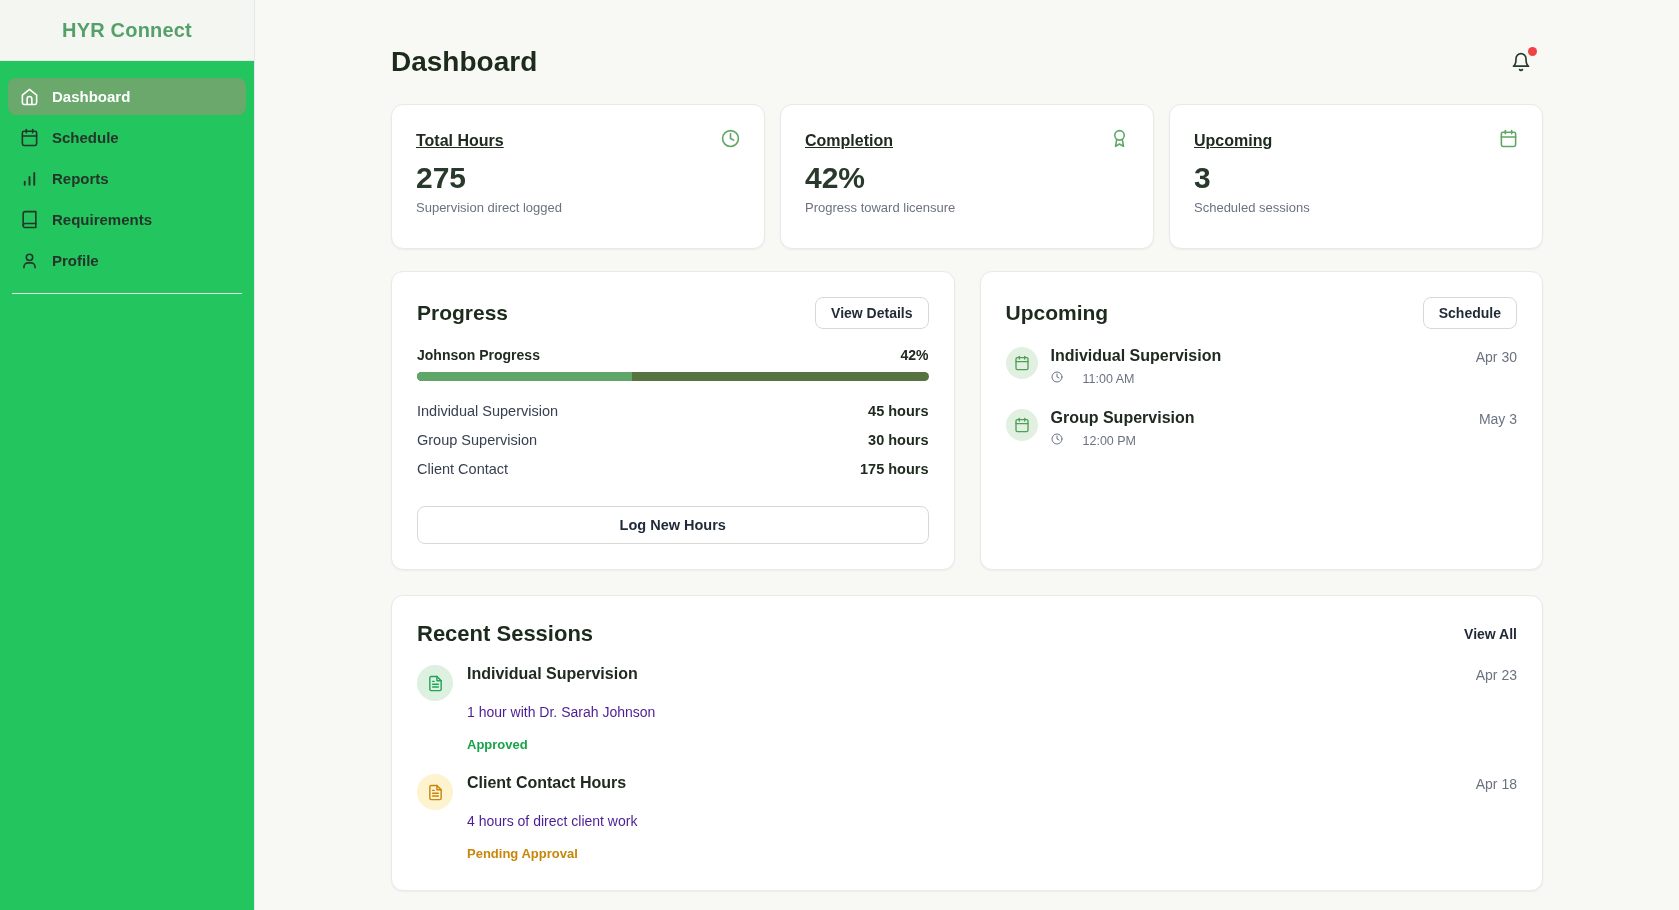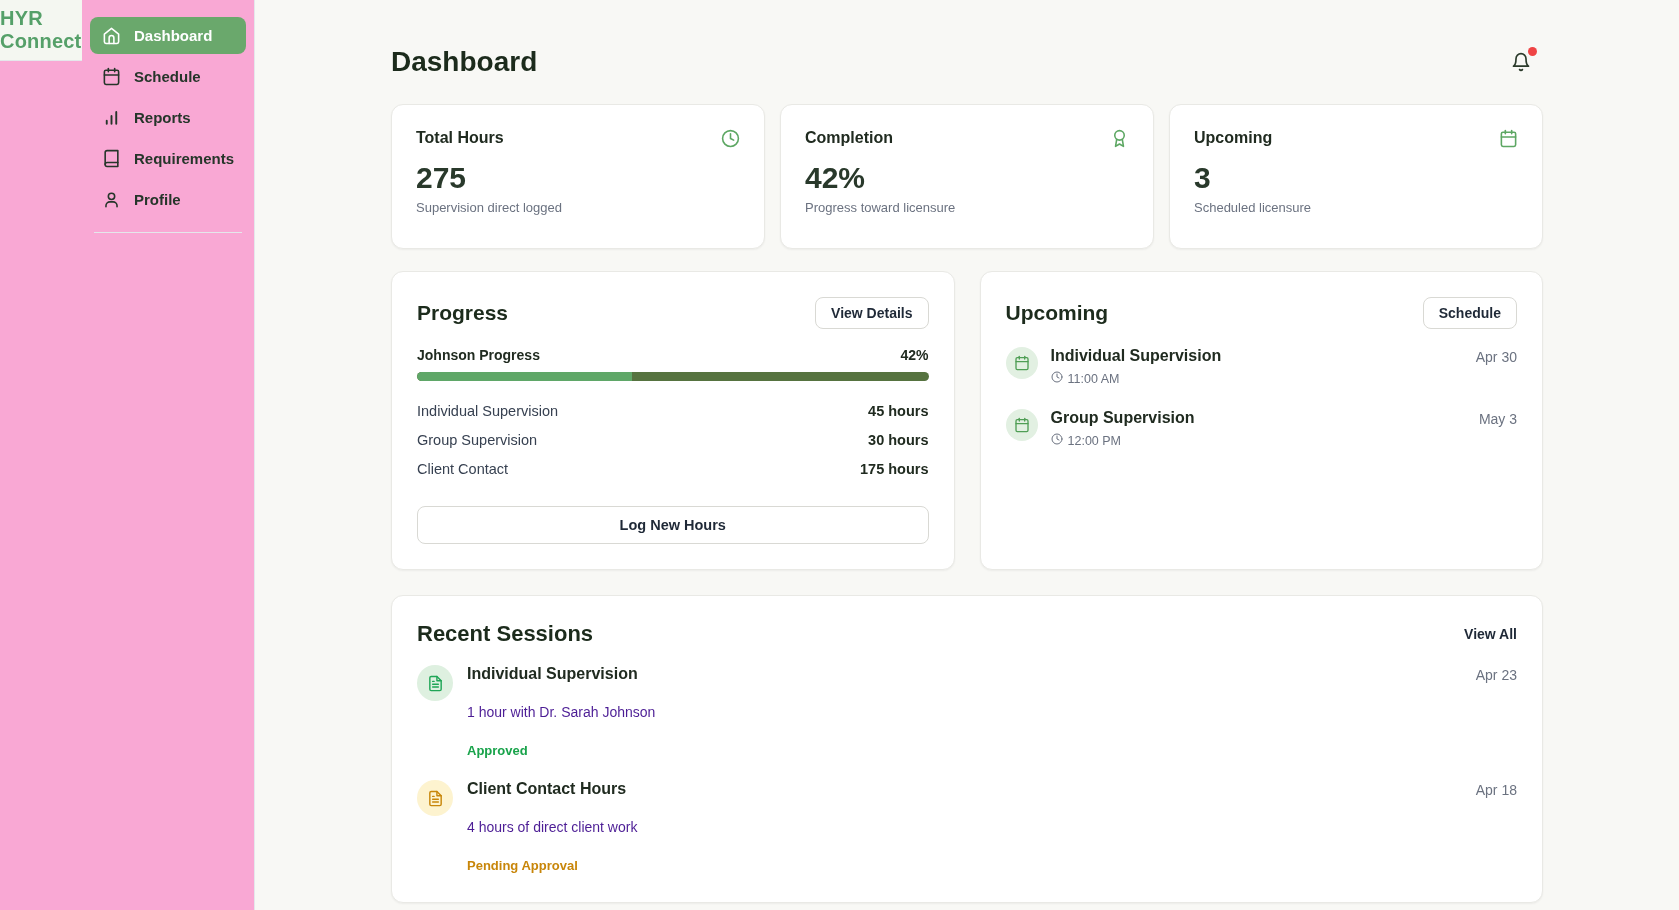--- a/index.html
+++ b/index.html
@@ -8,23 +8,23 @@
     font-family: "Liberation Sans", "DejaVu Sans", sans-serif;
     background: #f8f8f5;
     color: #1f2a1f;
     overflow: hidden;
   }
   .app { display: flex; height: 100%; }
 
   
   .sidebar {
     width: 255px; min-width: 255px; height: 100%;
-    background: #f9a8d4;
+    background: #22c55e;
     border-right: 1px solid #e5e7eb;
-    display: flex; 
+    display: flex; flex-direction: column;
   }
   .sidebar-header {
     height: 61px;
     background: #f4f7f1;
     border-bottom: 1px solid #e5e7eb;
     display: flex; align-items: center; justify-content: center;
   }
   .logo { font-size: 20px; font-weight: 700; color: #55a069; letter-spacing: .2px; }
   .nav { padding: 17px 8px 0 8px; }
   .nav-item {
@@ -58,21 +58,21 @@
   .card {
     background: #ffffff;
     border: 1px solid #e9e9e5;
     border-radius: 12px;
     box-shadow: 0 1px 2px rgba(0,0,0,0.05);
   }
 
   
   .stats-row { display: grid; grid-template-columns: 1fr 1fr 1fr; gap: 15px; margin-bottom: 22px; }
   .stat-card { padding: 24px; height: 145px; }
-  .stat-top { display: flex; justify-content: space-between; }
+  .stat-top { display: flex; align-items: center; justify-content: space-between; text-decoration: underline; }
   .stat-label { font-size: 16px; font-weight: 600; color: #202b20; }
   .stat-icon svg { width: 19px; height: 19px; stroke: #5da763; }
   .stat-value { font-size: 30px; font-weight: 700; color: #29392b; margin-top: 9px; }
   .stat-desc { font-size: 13px; color: #6b7280; margin-top: 5px; }
 
   
   .mid-row { display: grid; grid-template-columns: 1fr 1fr; gap: 25px; margin-bottom: 25px; }
   .panel { padding: 25px; }
   .panel-header { display: flex; align-items: center; justify-content: space-between; margin-bottom: 18px; }
   .panel-title { font-size: 21px; font-weight: 700; color: #1c2b1c; }
@@ -104,38 +104,38 @@
   
   .session-row { display: flex; align-items: flex-start; gap: 13px; margin-bottom: 23px; }
   .icon-circle {
     width: 32px; height: 32px; min-width: 32px; border-radius: 50%;
     display: flex; align-items: center; justify-content: center;
   }
   .circle-green { background: #e2f0e2; }
   .circle-green svg { width: 16px; height: 16px; stroke: #4f9e55; }
   .session-body { flex: 1; }
   .session-title { font-size: 16px; font-weight: 600; color: #202b20; }
-  .session-time { display: flex; align-items: flex-end; gap: 5px; font-size: 12.5px; color: #6b7280; margin-top: 6px; }
+  .session-time { display: flex; align-items: flex-end; gap: 20px; font-size: 12.5px; color: #6b7280; margin-top: 6px; }
   .session-time svg { width: 12px; height: 12px; stroke: #6b7280; }
   .session-date { font-size: 14px; color: #6b7280; padding-top: 2px; }
 
   
   .activity-card { padding: 25px; margin-bottom: 40px; }
   .activity-card .panel-title { font-size: 22px; }
   .activity-row { display: flex; align-items: flex-start; gap: 14px; margin-bottom: 22px; }
   .activity-row:last-child { margin-bottom: 4px; }
   .icon-circle-lg { width: 36px; height: 36px; min-width: 36px; border-radius: 50%; display: flex; align-items: center; justify-content: center; }
   .circle-mint { background: #def0e0; }
   .circle-mint svg { width: 17px; height: 17px; stroke: #1fa556; }
   .circle-amber { background: #fdf3cf; }
   .circle-amber svg { width: 17px; height: 17px; stroke: #c8860a; }
   .activity-body { flex: 1; }
   .activity-title { font-size: 16px; font-weight: 600; color: #202b20; }
   .activity-desc { font-size: 14px; color: #4c1d95; margin-top: 21px; }
-  .activity-status { font-size: 13px; font-weight: 600; margin-top: 23px; }
+  .activity-status { font-size: 13px; font-weight: 600; margin-top: 17px; }
   .status-approved { color: #18a34a; }
   .status-pending { color: #c8860a; }
   .activity-date { font-size: 14px; color: #6b7280; padding-top: 2px; text-align: center; }
 </style>
 </head>
 <body>
 
 <div class="app">
 
   <aside class="sidebar">
@@ -254,21 +254,21 @@
             <span class="stat-icon">
               <svg viewBox="0 0 24 24" fill="none" stroke-width="2" stroke-linecap="round" stroke-linejoin="round">
                   <rect x="3" y="4" width="18" height="18" rx="2"></rect>
                   <line x1="16" y1="2" x2="16" y2="6"></line>
                   <line x1="8" y1="2" x2="8" y2="6"></line>
                   <line x1="3" y1="10" x2="21" y2="10"></line>
                 </svg>
             </span>
           </div>
           <div class="stat-value">3</div>
-          <div class="stat-desc">Scheduled licensure</div>
+          <div class="stat-desc">Scheduled sessions</div>
         </div>
       </div>
 
       <div class="mid-row">
 
         <div class="card panel">
           <div class="panel-header">
             <h2 class="panel-title">Progress</h2>
             <button class="btn-outline">View Details</button>
           </div>

